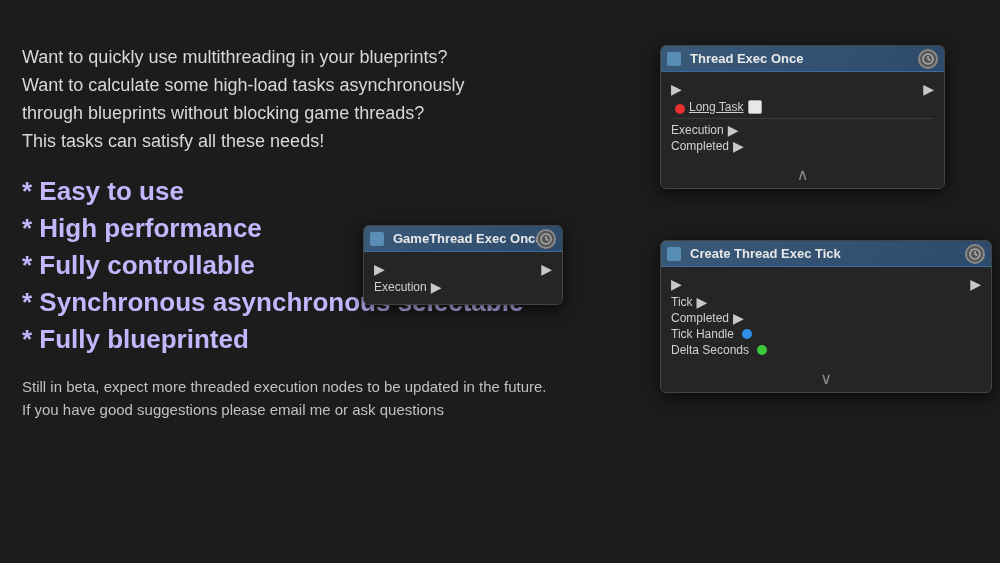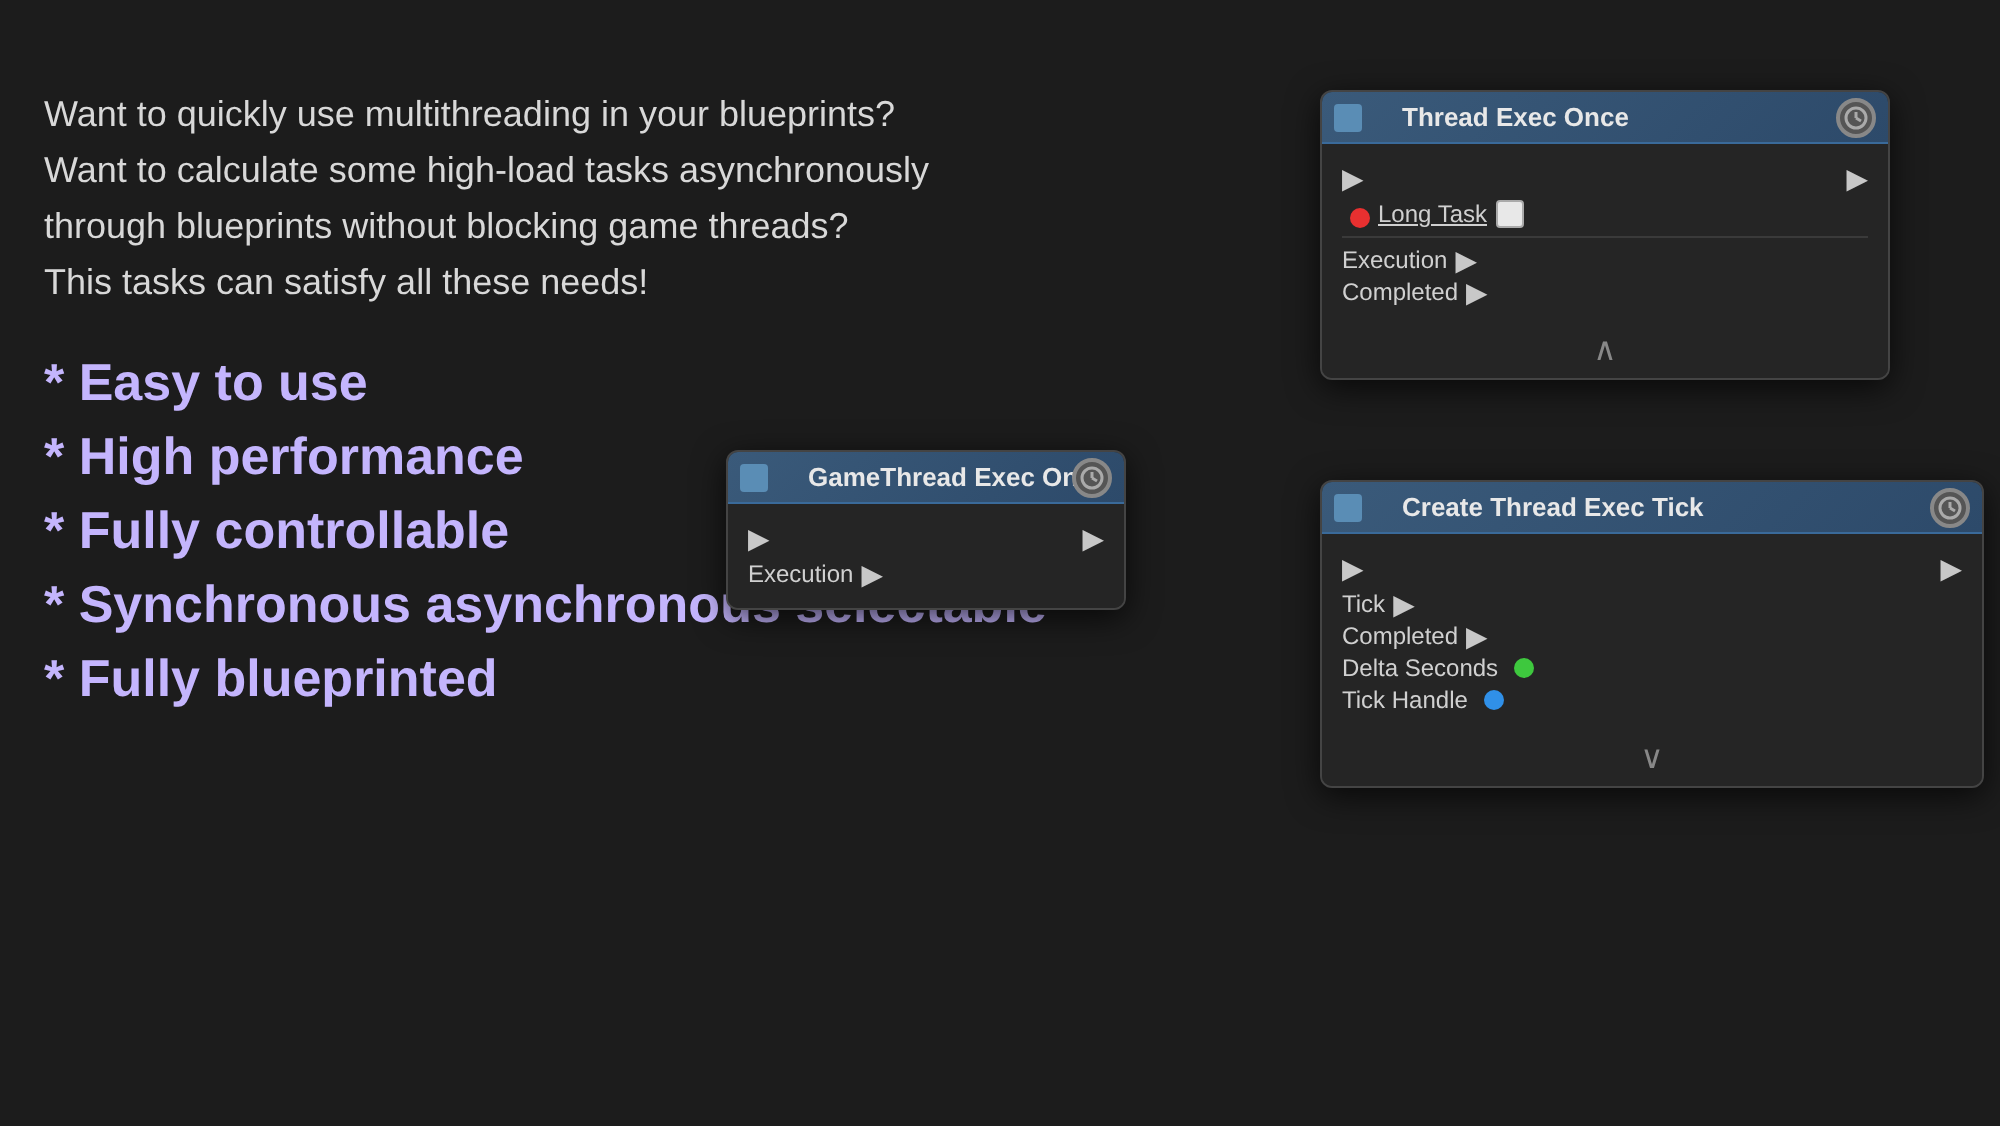--- a/index.html
+++ b/index.html
@@ -61,21 +61,21 @@
       border-radius: 6px;
       overflow: hidden;
       background: #2a2a2a;
       border: 1px solid #444;
       box-shadow: 0 4px 16px rgba(0,0,0,0.7);
     }
 
     .node-header {
       display: flex;
       align-items: center;
-      gap: 20px;
+      gap: 9px;
       padding: 5px 8px 5px 6px;
       font-size: 13px;
       font-weight: 600;
       color: #e8e8e8;
       position: relative;
       text-align: right;
     }
 
     .node-header .clock-icon {
       position: absolute;
@@ -236,20 +236,24 @@
     </div>
 
     <ul class="feature-list">
       <li>* Easy to use</li>
       <li>* High performance</li>
       <li>* Fully controllable</li>
       <li>* Synchronous asynchronous selectable</li>
       <li>* Fully blueprinted</li>
     </ul>
 
+    <div class="beta-text">
+      <span>Still in beta, expect more threaded execution nodes to be updated in the future.</span><br>
+      <span>If you have good suggestions please email me or ask questions</span>
+    </div>
   </div>
 
   <div class="node node-thread-exec">
     <div class="node-header">
       <div class="node-icon-rect"></div>
       <span>Thread Exec Once</span>
       <div class="clock-icon">
         <svg width="12" height="12" viewBox="0 0 12 12">
             <circle cx="6" cy="6" r="5" stroke="#aaa" stroke-width="1.5" fill="none"></circle>
             <line x1="6" y1="3" x2="6" y2="6" stroke="#aaa" stroke-width="1.5"></line>
@@ -333,25 +337,25 @@
         <span class="pin-label">Tick</span>
         <span class="exec-pin-right">▶</span>
       </div>
 
       <div class="right-exec-row">
         <span class="pin-label">Completed</span>
         <span class="exec-pin-right">▶</span>
       </div>
 
       <div class="right-exec-row">
+        <span class="pin-label">Tick Handle</span>
+        <span class="pin-circle blue"></span>
+      </div>
+
+      <div class="right-exec-row">
         <span class="pin-label">Delta Seconds</span>
         <span class="pin-circle green"></span>
       </div>
-
-      <div class="right-exec-row">
-        <span class="pin-label">Tick Handle</span>
-        <span class="pin-circle blue"></span>
-      </div>
     </div>
     <div class="chevron-down">∨</div>
   </div>
 
 </div>
 
 </body></html>

